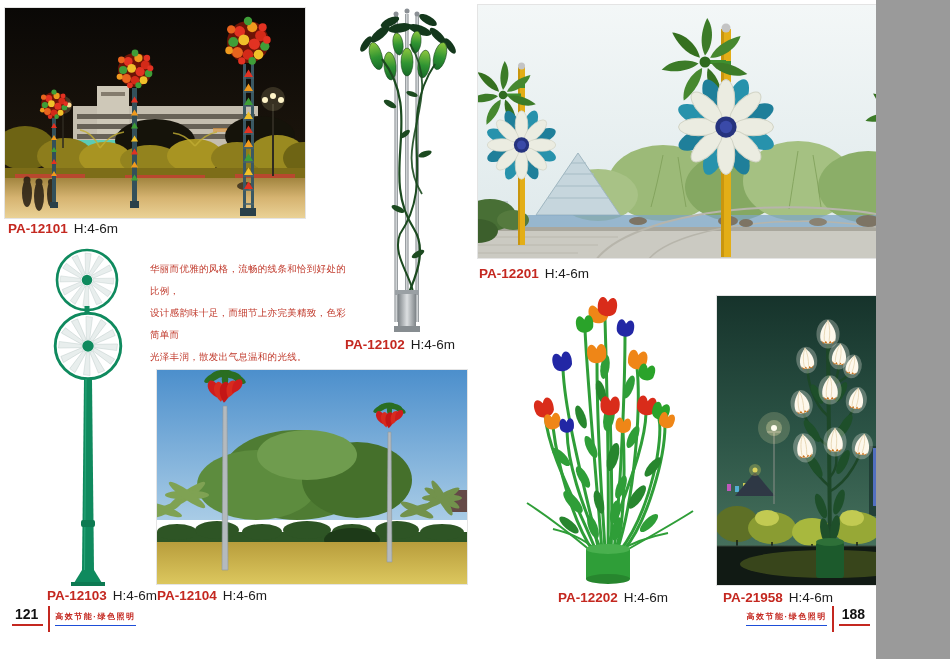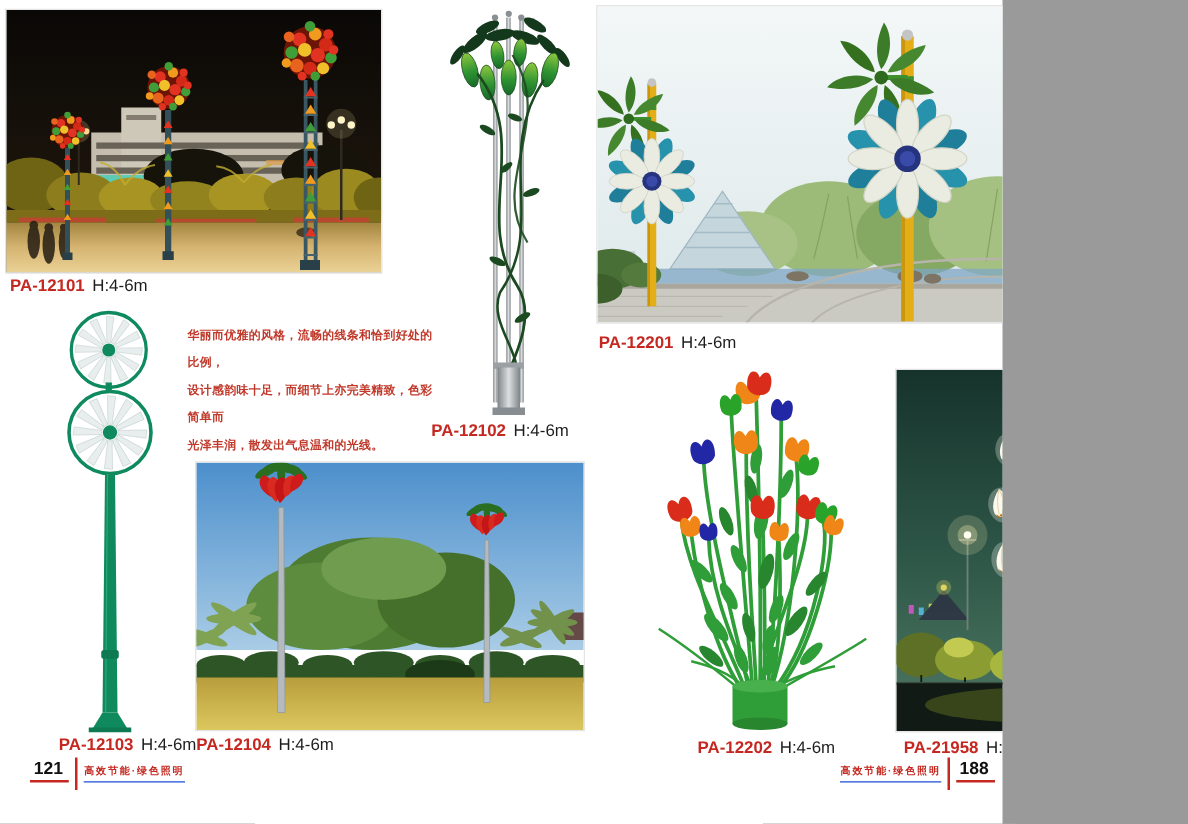--- a/index.html
+++ b/index.html
@@ -1,26 +1,26 @@
 <!DOCTYPE html>
 <html><head>
 <meta charset="utf-8">
 <style>
   html,body{margin:0;padding:0;background:#9a9a9a;}
-  .page{position:relative;width:802px;height:659px;background:#ffffff;overflow:hidden;
+  .page{position:relative;width:876px;height:659px;background:#ffffff;overflow:hidden;
         font-family:"Liberation Sans",sans-serif;}
   .ph{position:absolute;display:block;outline:1px solid #e4e4e4;}
   .illus{position:absolute;display:block;}
   .label{position:absolute;font-size:13.5px;white-space:nowrap;line-height:16px;}
   .label .code{color:#c42820;font-weight:bold;}
   .label .h{color:#1d1d1d;margin-left:6px;}
   .desc{position:absolute;left:150px;top:258px;width:205px;color:#c0392b;
-        font-size:9.5px;font-weight:bold;line-height:22px;letter-spacing:.3px;}
+        font-size:9.5px;font-weight:normal;line-height:22px;letter-spacing:.3px;}
   .footer{position:absolute;top:606px;display:flex;align-items:flex-start;}
-  .footer-left{left:16px;padding-left:8px;}
+  .footer-left{left:4px;padding-left:8px;}
   .footer-right{right:6px;}
   .pageno{font-size:14px;font-weight:bold;color:#111;border-bottom:2px solid #c42820;
           padding:0 5px 2px 3px;}
   .vbar{width:2px;height:26px;background:#c42820;margin:0 5px;}
   .slogan{font-size:8px;font-weight:bold;color:#c42820;letter-spacing:1.5px;
           padding-top:5px;padding-bottom:3px;border-bottom:1px solid #1d4ed8;}
 </style>
 </head>
 <body>
 

